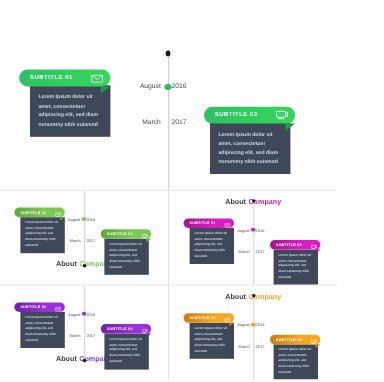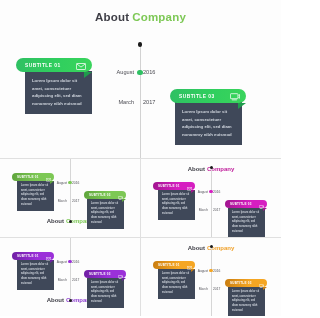--- a/index.html
+++ b/index.html
@@ -248,23 +248,20 @@
     line-height: 1.8;
     color: #cfd4dc;
     font-weight: bold;
   }
 </style>
 </head>
 <body>
 
 <div class="main-slide">
 
-  <div class="slide-title">
-    <span class="title-a">About</span><span class="title-b" style="color: rgb(125, 200, 85);">Company</span>
-  </div>
 
   <div class="axis" style="background: rgb(210, 210, 210);"></div>
   <div class="axis-cap" style="background: rgb(27, 27, 27);"></div>
   <div class="axis-dot" style="background: rgb(47, 192, 99);"></div>
 
   <div class="tl-label tl-m1">August</div>
   <div class="tl-label tl-y1">2016</div>
   <div class="tl-label tl-m2">March</div>
   <div class="tl-label tl-y2">2017</div>
 

